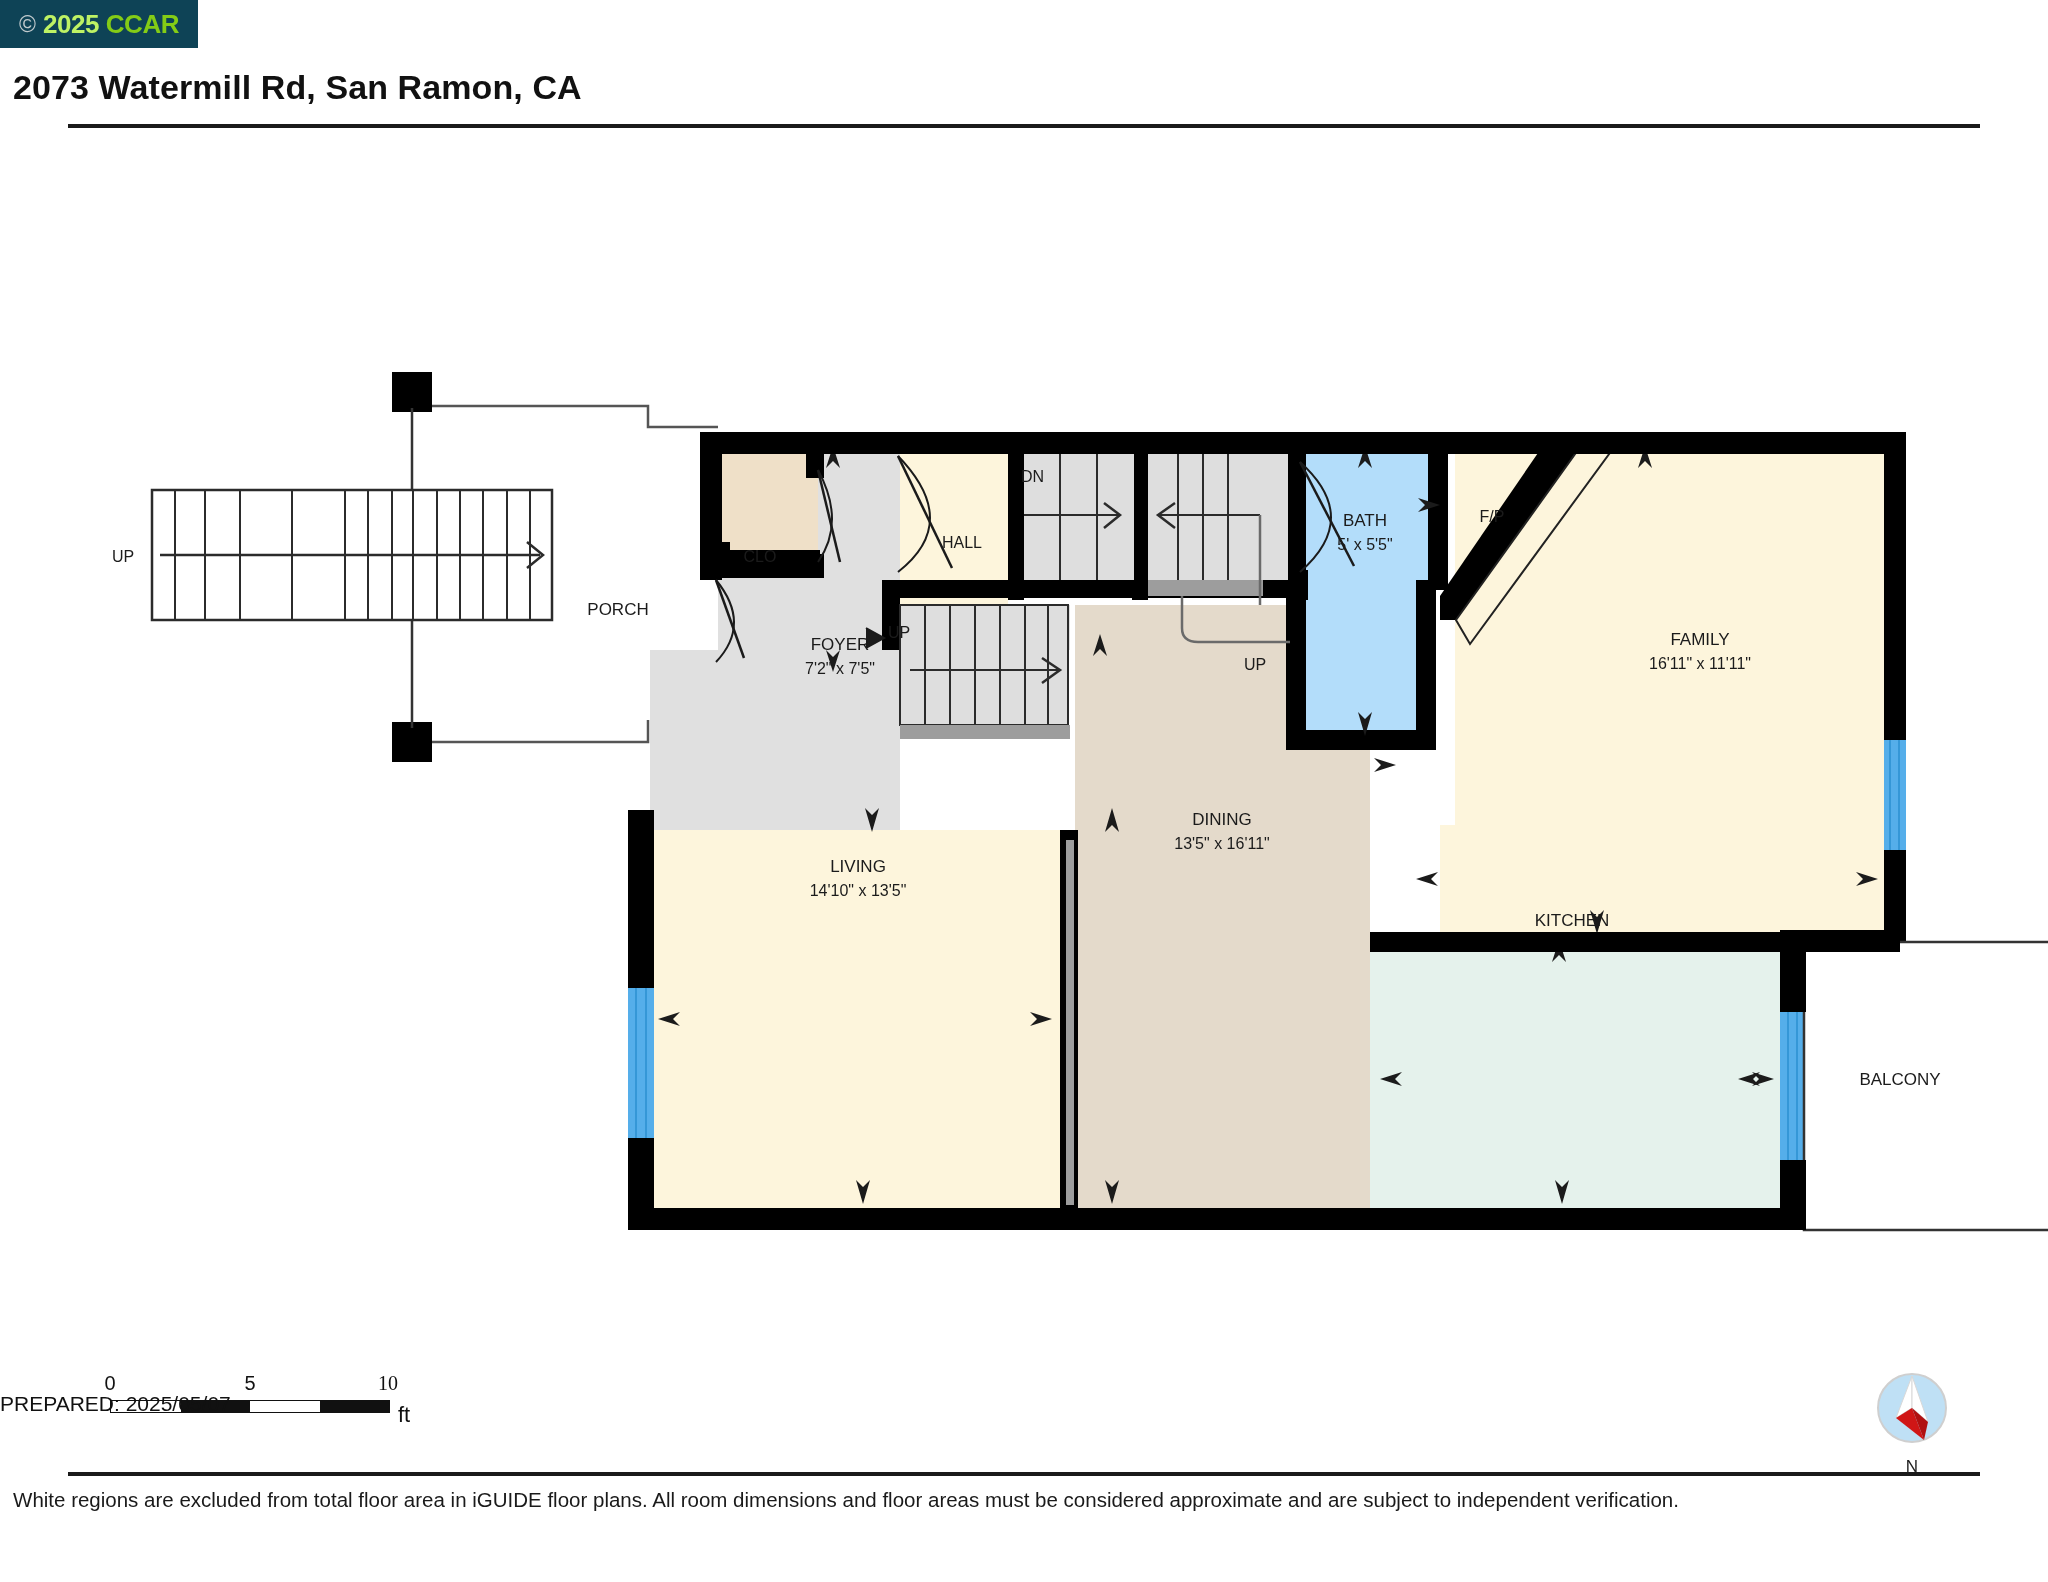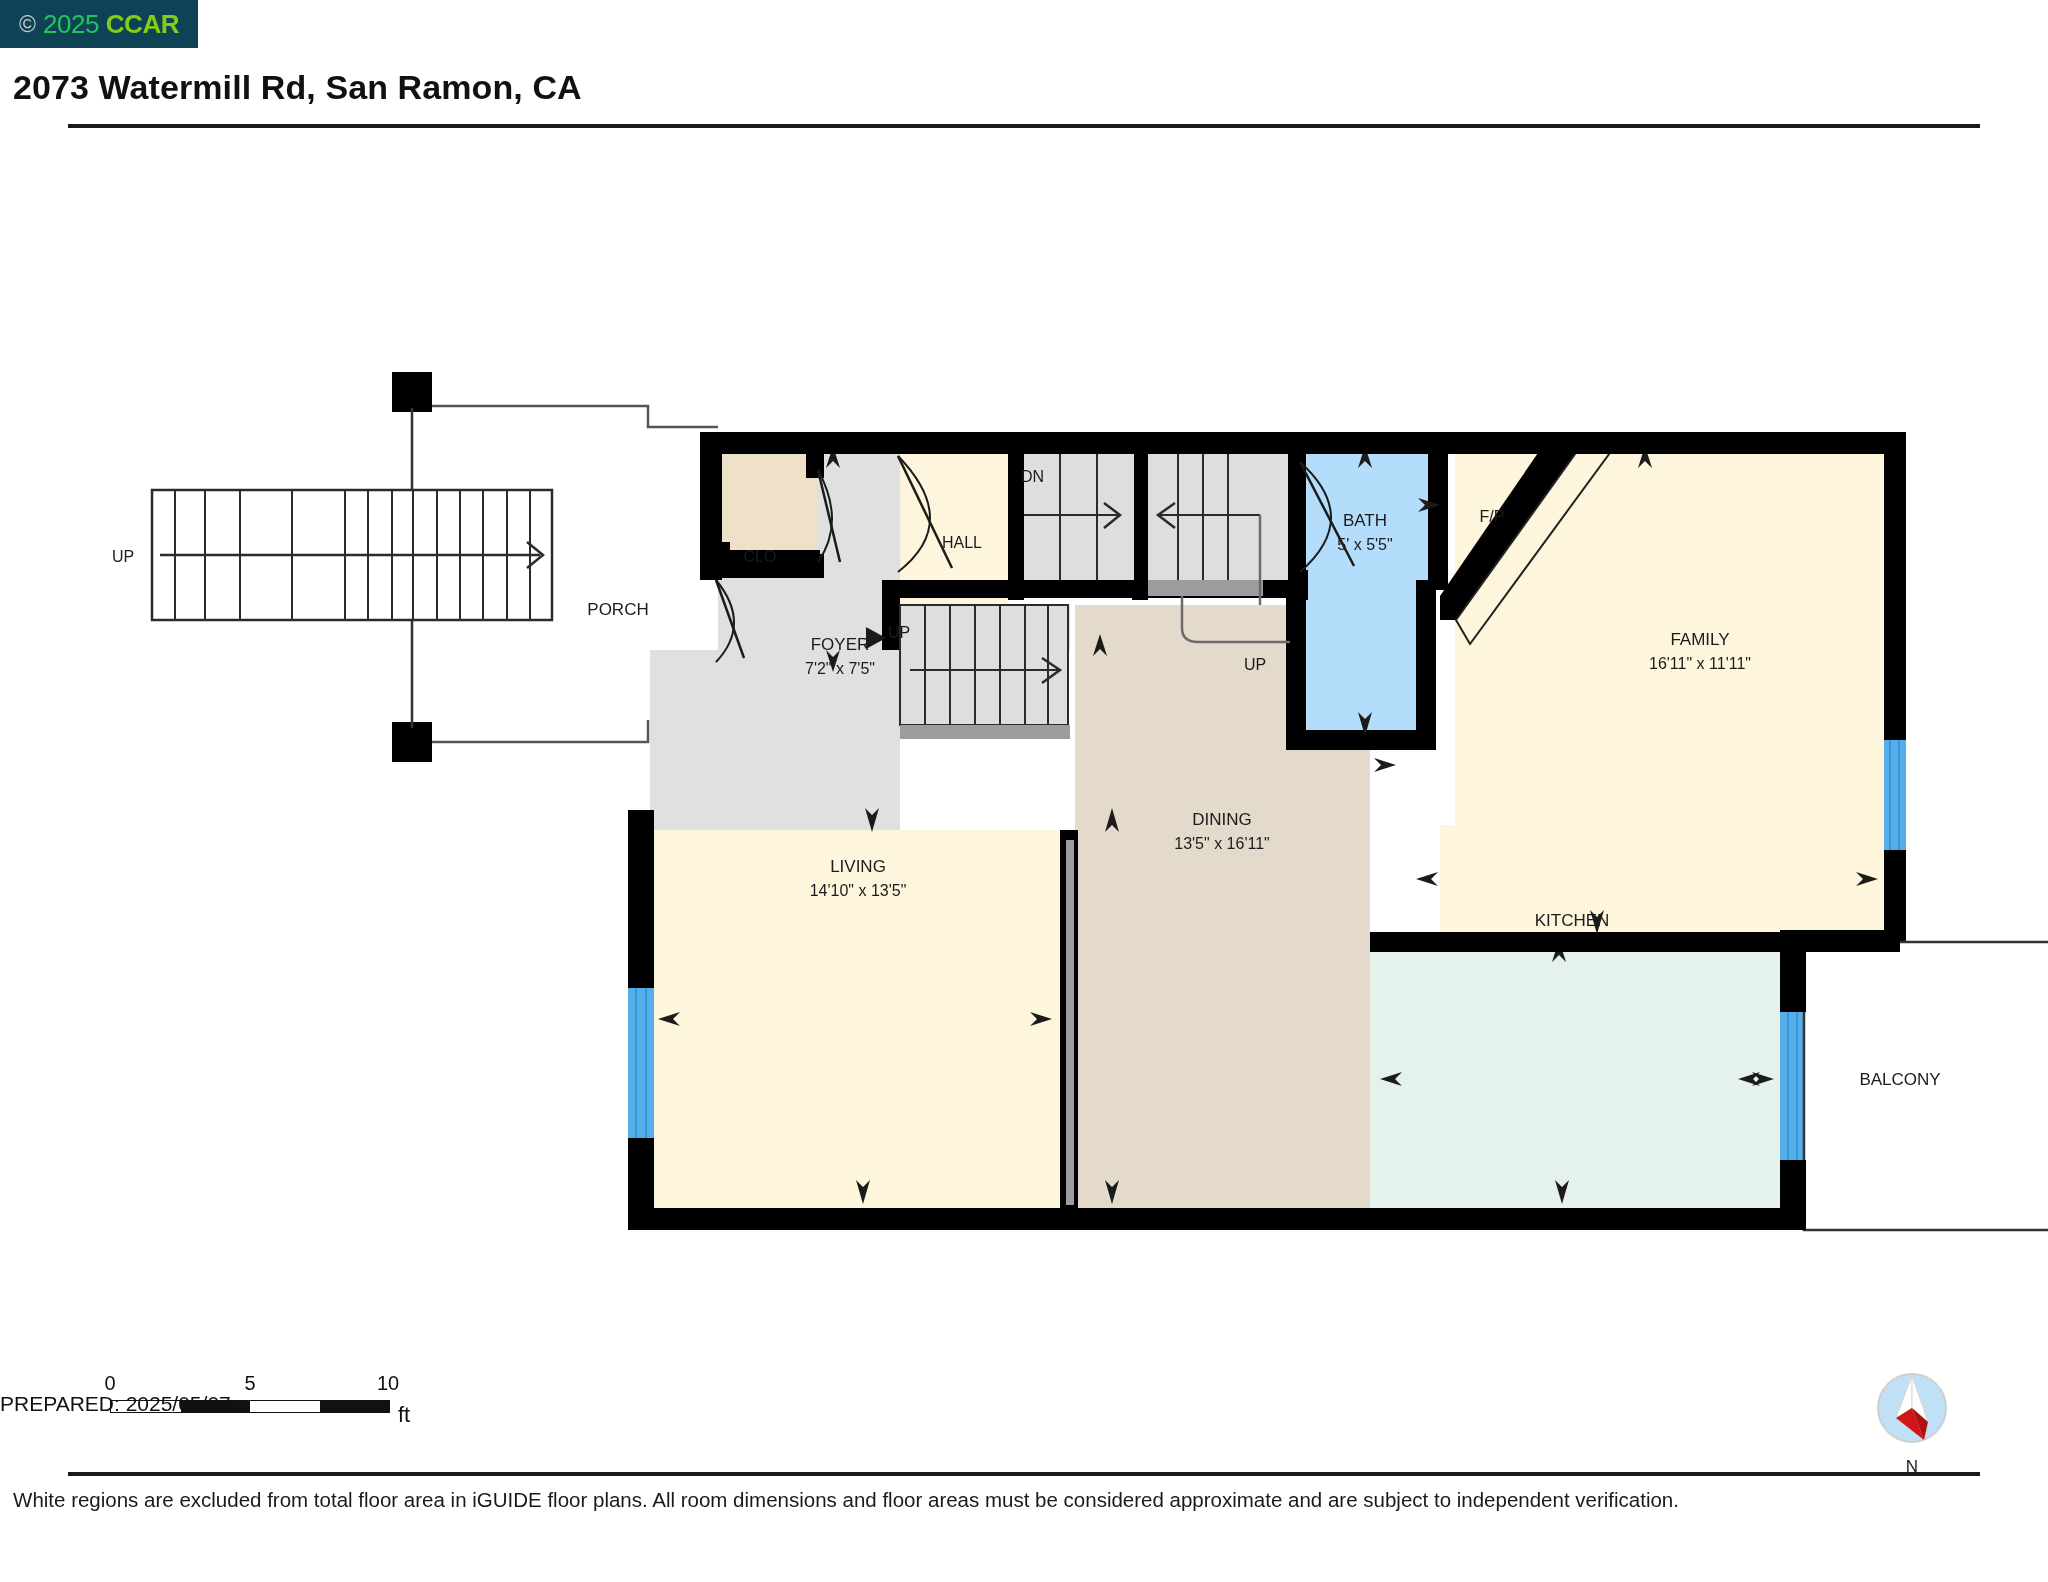--- a/index.html
+++ b/index.html
@@ -30,22 +30,22 @@
   }
   #copyright-badge .c-glyph {
     font-size: 23px;
     color: #bfc9cc;
     line-height: 1;
     font-weight: 400;
   }
   #copyright-badge .c-year {
     font-size: 26px;
     letter-spacing: -0.5px;
-    color: #22c55e;
-    font-weight: 400;
+    color: #bef264;
+    font-weight: 700;
   }
   #copyright-badge .c-org {
     font-size: 26px;
     letter-spacing: -0.5px;
     color: #84cc16;
     font-weight: 700;
   }
 
   
   #page-title {
@@ -446,21 +446,21 @@
   </g>
 
   <line x1="1070" y1="690" x2="1070" y2="1055" stroke="#9d9d9d" stroke-width="8"></line>
 
 </svg>
 
 <div id="scale-bar">
   <div class="sb-labels">
     <span style="left:0px;">0</span>
     <span style="left:140px;">5</span>
-    <span style="left:278px;">10</span>
+    <span style="left:278px;font-family:Liberation Serif, serif;">10</span>
   </div>
   <div class="sb-track">
     <i></i>
       <i class="dark"></i>
       <i></i>
       <i class="dark"></i>
   </div>
   <span class="sb-unit">ft</span>
 </div>
 

